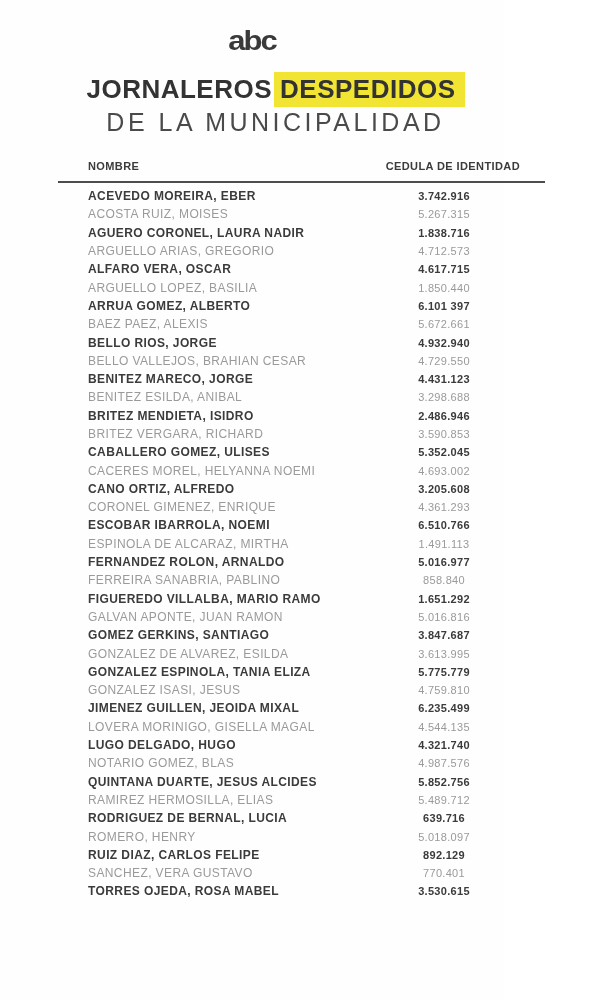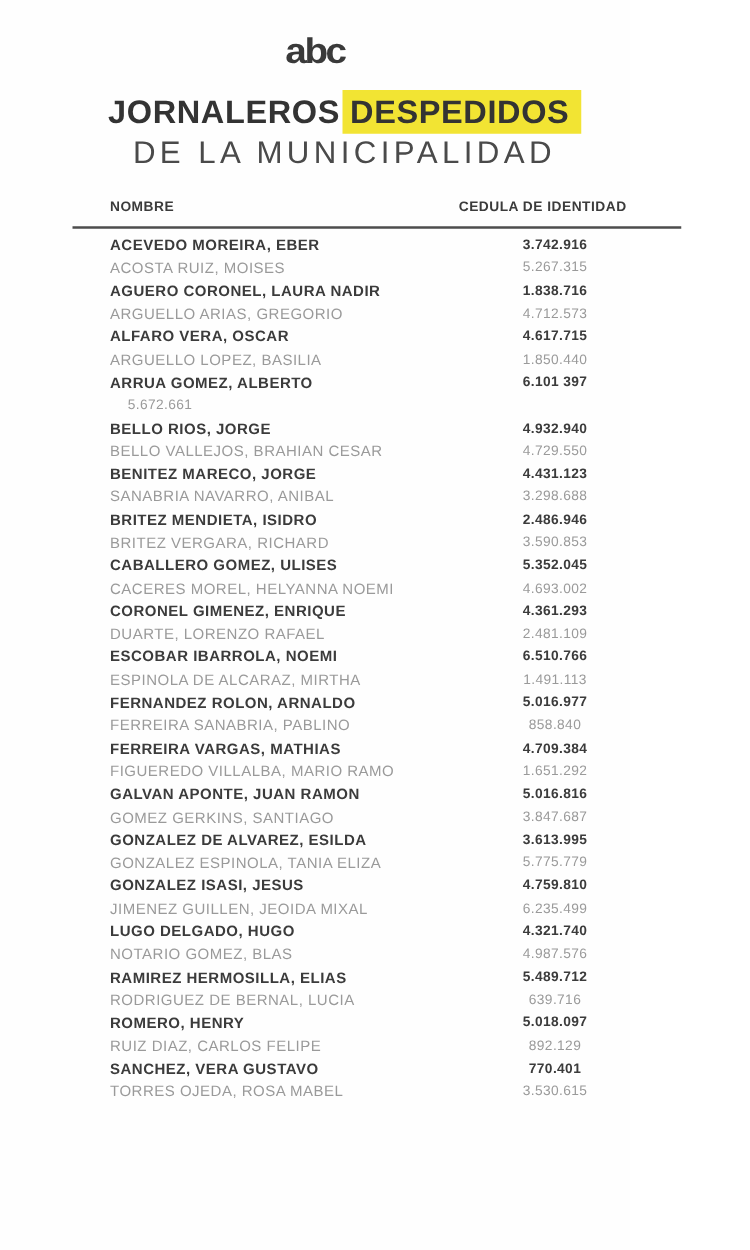--- a/index.html
+++ b/index.html
@@ -55,22 +55,22 @@
   .th-name {
     flex: 1;
     padding-left: 30px;
     font-size: 11px;
     font-weight: 700;
     letter-spacing: 0.4px;
     color: #3b3b3b;
   }
   .th-id {
     width: 140px;
-    margin-right: 38px;
-    text-align: left;
+    margin-right: 25px;
+    text-align: right;
     font-size: 11px;
     font-weight: 700;
     letter-spacing: 0.4px;
     color: #3b3b3b;
   }
   .header-rule {
     margin-top: 6px;
     height: 2px;
     background: #4d4d4d;
     width: 100%;
@@ -148,40 +148,41 @@
     <span class="cell-name">ARGUELLO LOPEZ, BASILIA</span>
     <span class="cell-id">1.850.440</span>
   </div>
 
   <div class="row">
     <span class="cell-name">ARRUA GOMEZ, ALBERTO</span>
     <span class="cell-id">6.101 397</span>
   </div>
 
   <div class="row">
+    <span class="cell-name">BAEZ PAEZ, ALEXIS</span>
     <span class="cell-id">5.672.661</span>
   </div>
 
   <div class="row">
     <span class="cell-name">BELLO RIOS, JORGE</span>
     <span class="cell-id">4.932.940</span>
   </div>
 
   <div class="row">
     <span class="cell-name">BELLO VALLEJOS, BRAHIAN CESAR</span>
     <span class="cell-id">4.729.550</span>
   </div>
 
   <div class="row">
     <span class="cell-name">BENITEZ MARECO, JORGE</span>
     <span class="cell-id">4.431.123</span>
   </div>
 
   <div class="row">
-    <span class="cell-name">SANABRIA NAVARRO, ANIBAL</span>
+    <span class="cell-name">BENITEZ ESILDA, ANIBAL</span>
     <span class="cell-id">3.298.688</span>
   </div>
 
   <div class="row">
     <span class="cell-name">BRITEZ MENDIETA, ISIDRO</span>
     <span class="cell-id">2.486.946</span>
   </div>
 
   <div class="row">
     <span class="cell-name">BRITEZ VERGARA, RICHARD</span>
@@ -191,30 +192,30 @@
   <div class="row">
     <span class="cell-name">CABALLERO GOMEZ, ULISES</span>
     <span class="cell-id">5.352.045</span>
   </div>
 
   <div class="row">
     <span class="cell-name">CACERES MOREL, HELYANNA NOEMI</span>
     <span class="cell-id">4.693.002</span>
   </div>
 
+  <div class="row">
+    <span class="cell-name">CANO ORTIZ, ALFREDO</span>
+    <span class="cell-id">3.205.608</span>
+  </div>
 
   <div class="row">
     <span class="cell-name">CORONEL GIMENEZ, ENRIQUE</span>
     <span class="cell-id">4.361.293</span>
   </div>
 
-  <div class="row">
-    <span class="cell-name">DUARTE, LORENZO RAFAEL</span>
-    <span class="cell-id">2.481.109</span>
-  </div>
 
   <div class="row">
     <span class="cell-name">ESCOBAR IBARROLA, NOEMI</span>
     <span class="cell-id">6.510.766</span>
   </div>
 
   <div class="row">
     <span class="cell-name">ESPINOLA DE ALCARAZ, MIRTHA</span>
     <span class="cell-id">1.491.113</span>
   </div>
@@ -222,24 +223,20 @@
   <div class="row">
     <span class="cell-name">FERNANDEZ ROLON, ARNALDO</span>
     <span class="cell-id">5.016.977</span>
   </div>
 
   <div class="row">
     <span class="cell-name">FERREIRA SANABRIA, PABLINO</span>
     <span class="cell-id">858.840</span>
   </div>
 
-  <div class="row">
-    <span class="cell-name">FERREIRA VARGAS, MATHIAS</span>
-    <span class="cell-id">4.709.384</span>
-  </div>
 
   <div class="row">
     <span class="cell-name">FIGUEREDO VILLALBA, MARIO RAMO</span>
     <span class="cell-id">1.651.292</span>
   </div>
 
   <div class="row">
     <span class="cell-name">GALVAN APONTE, JUAN RAMON</span>
     <span class="cell-id">5.016.816</span>
   </div>
@@ -262,33 +259,41 @@
   <div class="row">
     <span class="cell-name">GONZALEZ ISASI, JESUS</span>
     <span class="cell-id">4.759.810</span>
   </div>
 
   <div class="row">
     <span class="cell-name">JIMENEZ GUILLEN, JEOIDA MIXAL</span>
     <span class="cell-id">6.235.499</span>
   </div>
 
+  <div class="row">
+    <span class="cell-name">LOVERA MORINIGO, GISELLA MAGAL</span>
+    <span class="cell-id">4.544.135</span>
+  </div>
 
   <div class="row">
     <span class="cell-name">LUGO DELGADO, HUGO</span>
     <span class="cell-id">4.321.740</span>
   </div>
 
   <div class="row">
     <span class="cell-name">NOTARIO GOMEZ, BLAS</span>
     <span class="cell-id">4.987.576</span>
   </div>
 
 
 
+  <div class="row">
+    <span class="cell-name">QUINTANA DUARTE, JESUS ALCIDES</span>
+    <span class="cell-id">5.852.756</span>
+  </div>
 
   <div class="row">
     <span class="cell-name">RAMIREZ HERMOSILLA, ELIAS</span>
     <span class="cell-id">5.489.712</span>
   </div>
 
   <div class="row">
     <span class="cell-name">RODRIGUEZ DE BERNAL, LUCIA</span>
     <span class="cell-id">639.716</span>
   </div>

